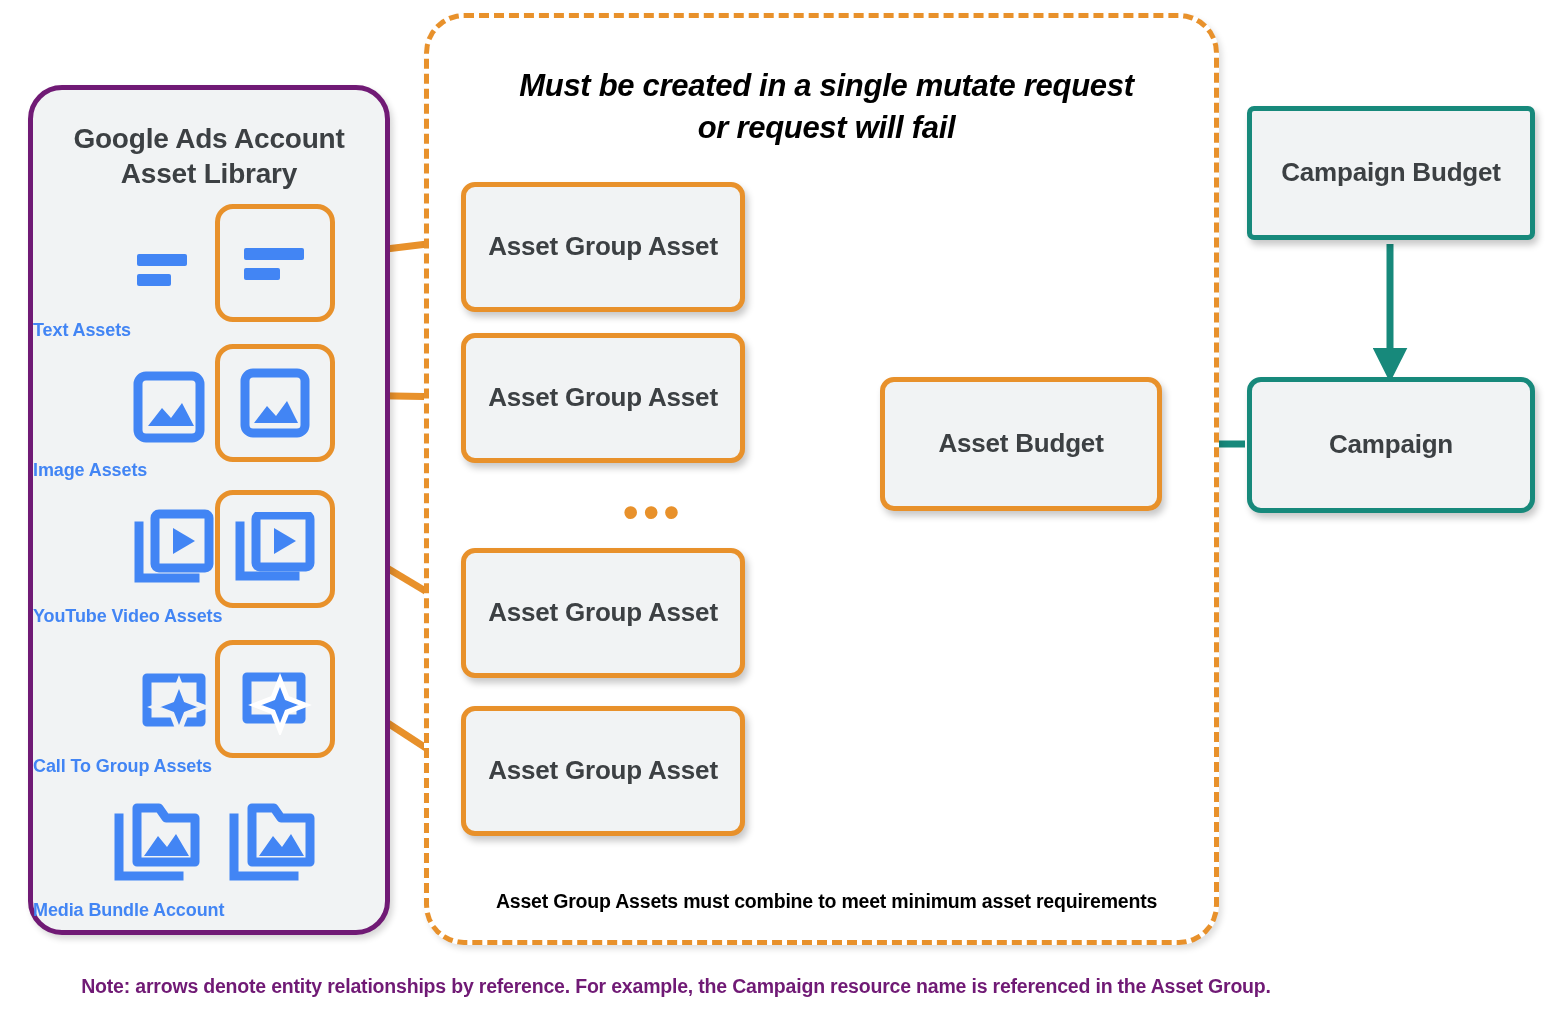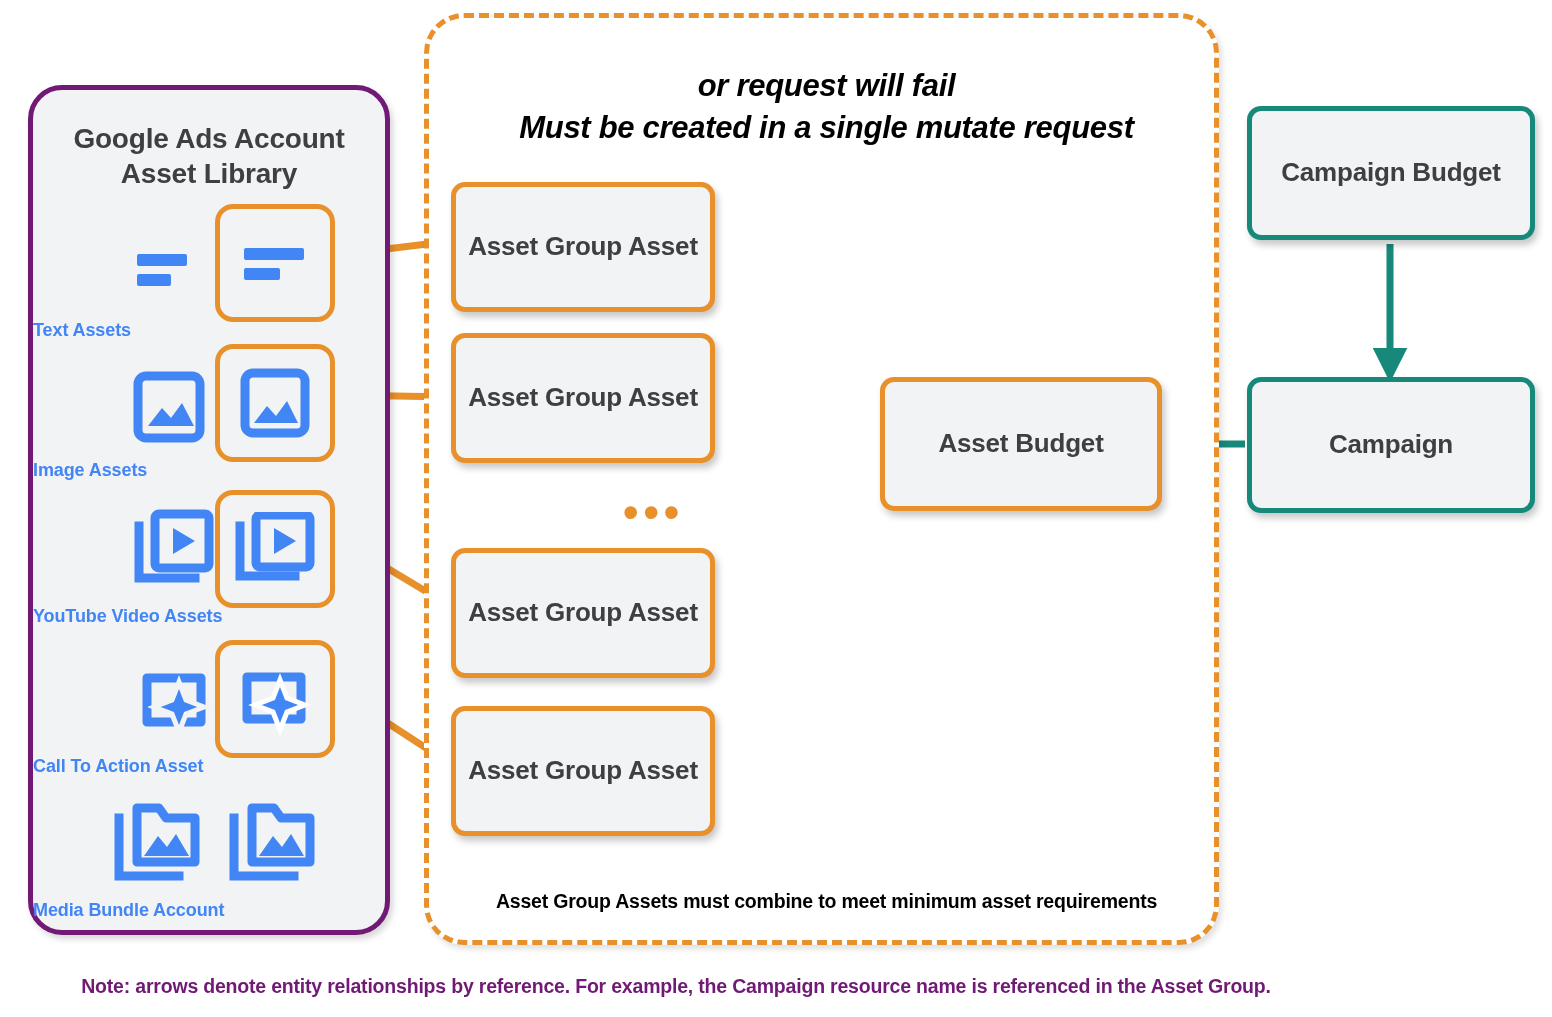--- a/index.html
+++ b/index.html
@@ -140,28 +140,28 @@
     font-size: 26px;
     font-weight: bold;
     color: #3c4043;
     line-height: 1.3;
     box-shadow: 3px 5px 7px rgba(0,0,0,0.22);
     letter-spacing: -0.2px;
   }
   .node.orange { border: 5px solid #e8912b; }
   .node.teal   { border: 5px solid #17897b; }
 
-  .ag-asset { left: 451px; width: 264px; height: 130px; }
+  .ag-asset { left: 461px; width: 284px; height: 130px; }
   .ag-asset-1 { top: 182px; }
   .ag-asset-2 { top: 333px; }
   .ag-asset-3 { top: 548px; }
   .ag-asset-4 { top: 706px; }
 
   .asset-group-node { left: 880px; top: 377px; width: 282px; height: 134px; }
-  .campaign-budget-node { left: 1247px; top: 106px; width: 288px; height: 134px; }
+  .campaign-budget-node { left: 1247px; top: 106px; width: 288px; height: 134px; border-radius: 7px; }
   .campaign-node { left: 1247px; top: 377px; width: 288px; height: 136px; }
 
   .ellipsis {
     position: absolute;
     left: 623px;
     top: 490px;
     color: #e8912b;
     font-size: 44px;
     font-weight: bold;
     letter-spacing: 5px;
@@ -275,21 +275,21 @@
             <path d="M46 30 L53 48 L71 55 L53 62 L46 80 L39 62 L21 55 L39 48 Z" fill="#4285f4" stroke="#f1f3f4" stroke-width="5"></path>
           </svg>
         </span>
         <span class="icon-boxed">
           <svg width="80" height="72" viewBox="0 0 80 72">
             <path d="M12 14 L66 14 L66 56 L12 56 Z" fill="none" stroke="#4285f4" stroke-width="9" stroke-linejoin="round"></path>
             <path d="M45 17 L52 35 L70 42 L52 49 L45 67 L38 49 L20 42 L38 35 Z" fill="#4285f4" stroke="#ffffff" stroke-width="5"></path>
           </svg>
         </span>
       </div>
-      <div class="asset-label" style="top:104px">Call To Action Asset</div>
+      <div class="asset-label" style="top:104px">Call To Group Assets</div>
     </div>
 
     <div class="asset-row" style="top:706px">
       <div class="asset-icons">
         <span class="icon-plain" style="left:80px">
           <svg width="92" height="96" viewBox="0 0 92 96">
             <path d="M6 22 L6 80 L66 80" fill="none" stroke="#4285f4" stroke-width="9" stroke-linecap="square"></path>
             <path d="M24 12 L46 12 L53 22 L82 22 L82 66 L24 66 Z" fill="none" stroke="#4285f4" stroke-width="9" stroke-linejoin="round"></path>
             <path d="M31 60 L45 40 L54 51 L63 38 L76 60 Z" fill="#4285f4"></path>
           </svg>
@@ -302,22 +302,22 @@
           </svg>
         </span>
       </div>
       <div class="asset-label" style="top:104px">Media Bundle  Account</div>
     </div>
 
   </div>
 
   <div class="mutate-panel">
     <div class="mutate-title">
+      <div>Must be created in a single mutate request</div>
       <div>or request will fail</div>
-      <div>Must be created in a single mutate request</div>
     </div>
     <div class="mutate-footnote">Asset Group Assets must combine to meet minimum asset requirements</div>
   </div>
 
   <div class="node orange ag-asset ag-asset-1">
     <span>Asset Group Asset</span>
   </div>
   <div class="node orange ag-asset ag-asset-2">
     <span>Asset Group Asset</span>
   </div>

